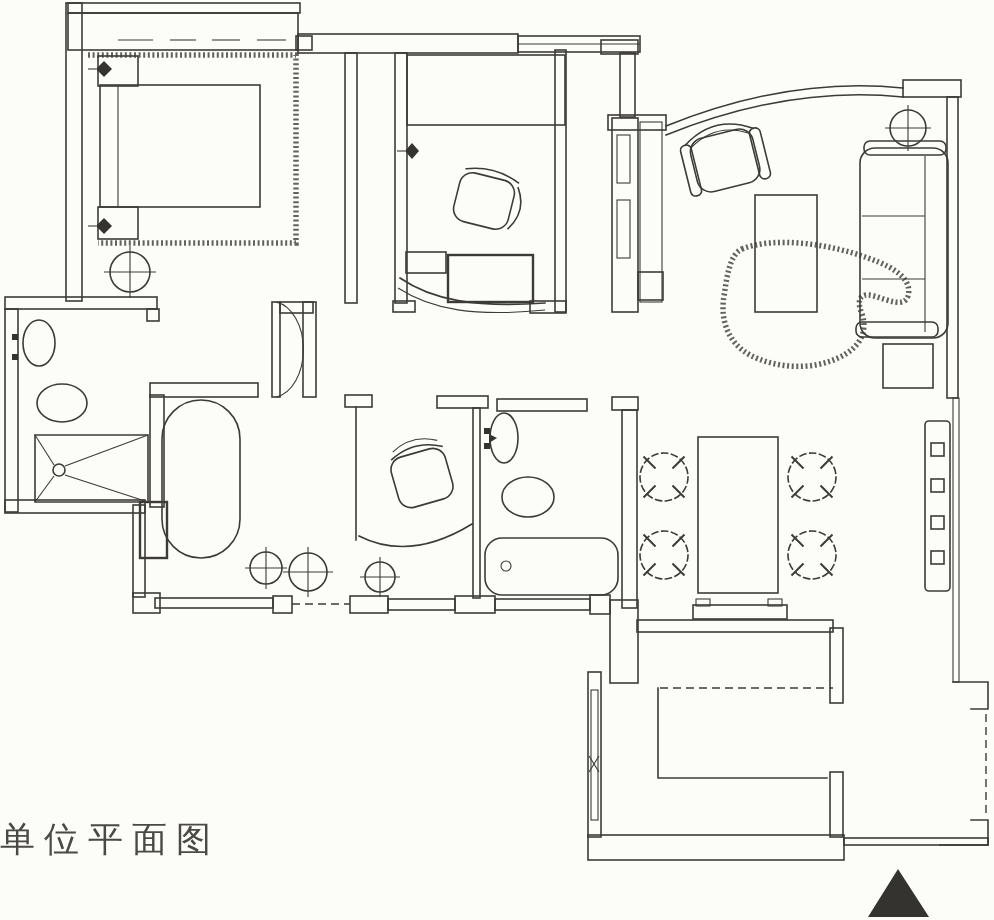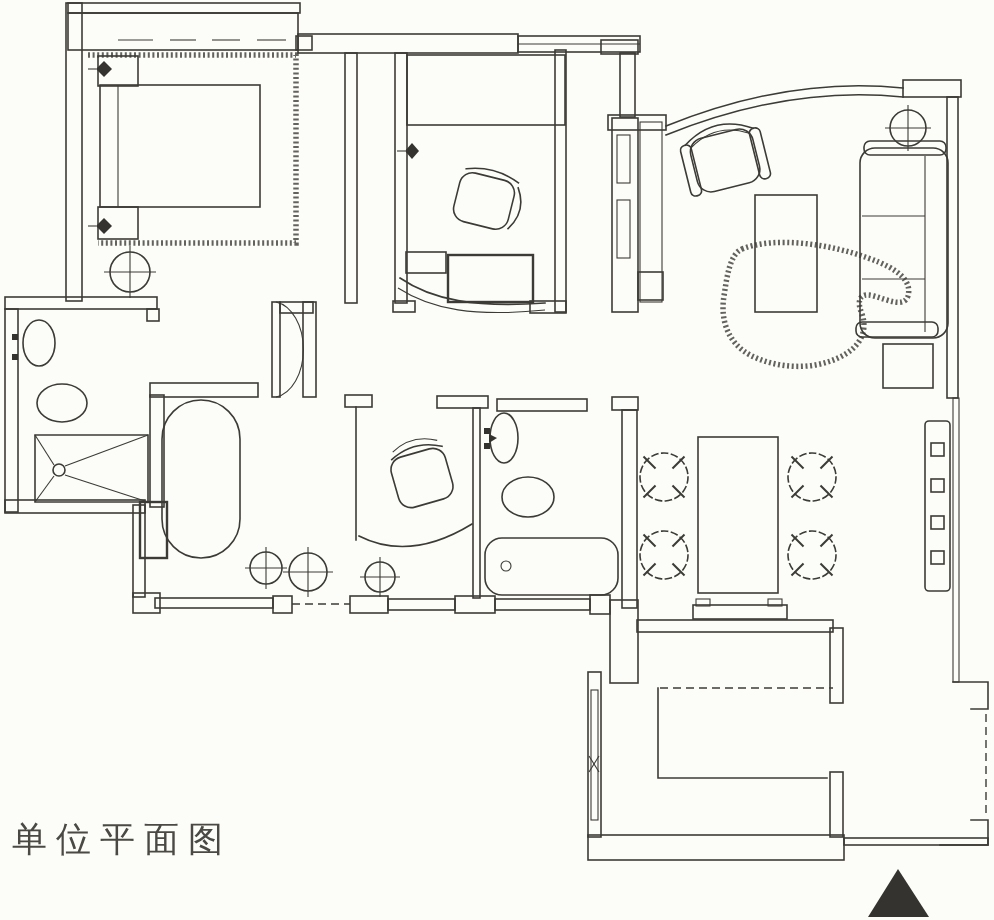--- a/index.html
+++ b/index.html
@@ -7,21 +7,21 @@
           font-family:"Liberation Sans","DejaVu Sans",sans-serif;}
   #plan{position:absolute;left:0;top:0;}
   
   .w      {fill:none;stroke:var(--line,#3c3b36);stroke-width:1.6;stroke-linecap:square;}
   .w2     {fill:none;stroke:var(--line,#3c3b36);stroke-width:2.4;}
   .thin   {fill:none;stroke:var(--line,#3c3b36);stroke-width:1.1;}
   .dash   {fill:none;stroke:var(--line,#3c3b36);stroke-width:1.4;stroke-dasharray:8 5;}
   .hatch  {fill:none;stroke:var(--line,#4a4943);stroke-width:5.5;stroke-dasharray:2 2.6;opacity:.8;}
   .dk     {fill:var(--ink,#343330);stroke:none;}
   .tick   {fill:none;stroke:var(--line,#3c3b36);stroke-width:2;}
-  #title{position:absolute;left:12px;top:816px;font-size:35px;letter-spacing:9px;
+  #title{position:absolute;left:0;top:816px;font-size:35px;letter-spacing:9px;
          color:#4a4943;font-weight:500;}
 </style>
 </head>
 <body>
 
 <div id="screen">
   <svg id="plan" width="994" height="920" xmlns="http://www.w3.org/2000/svg" viewBox="0 0 994 920">
       <rect class="w" x="68" y="3" width="232" height="10"></rect>
       <rect class="w" x="68" y="13" width="230" height="37"></rect>
       <line class="thin" x1="118" y1="40" x2="153" y2="40"></line>

